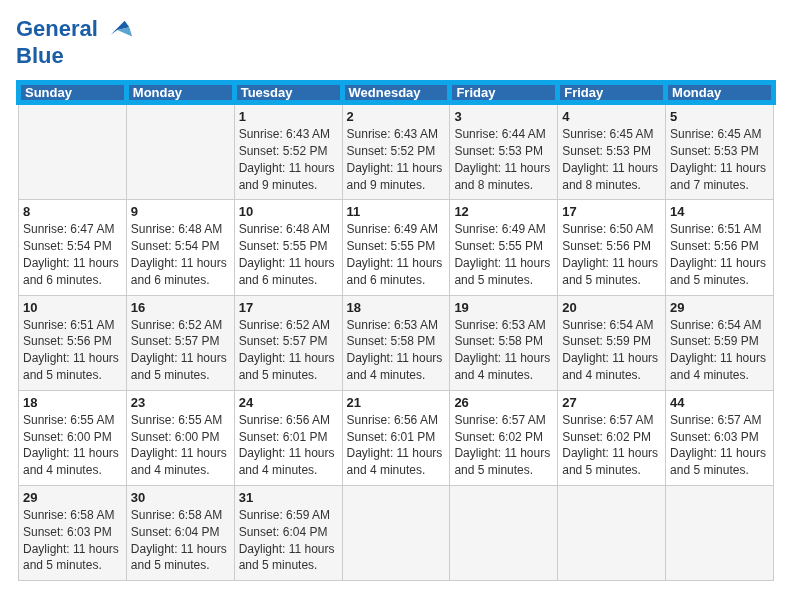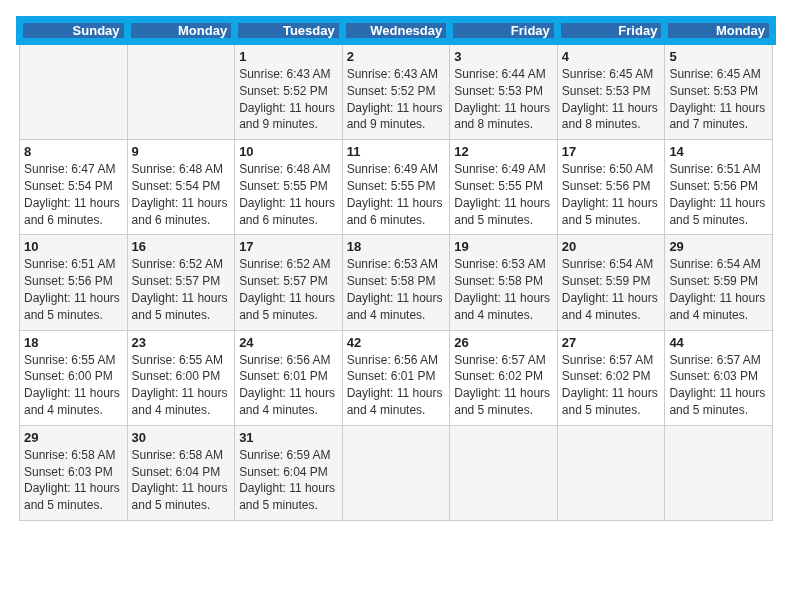--- a/index.html
+++ b/index.html
@@ -48,24 +48,24 @@
     }
     table {
       width: 100%;
       border-collapse: collapse;
       font-size: 11px;
     }
     thead tr th {
       background-color: #2b6cb0;
       color: #fff;
       padding: 0 4px;
-      text-align: right;
+      text-align: left;
       font-size: 13px;
       font-weight: bold;
-      border: 7px solid #0ea5e9;
+      border: 5px solid #0ea5e9;
     }
     tbody tr td {
       border: 1px solid #ccc;
       vertical-align: top;
       padding: 4px 4px 6px 4px;
       min-height: 70px;
       width: 14.28%;
     }
     tbody tr:nth-child(odd) td {
       background-color: #f5f5f5;
@@ -83,20 +83,39 @@
     .day-info {
       font-size: 12px;
       color: #333;
       line-height: 1.4;
     }
   </style>
 </head>
 <body>
 
 <div>
+  <div class="header">
+    <div class="logo">
+      <div>
+        <div class="logo-text">
+          <span style="color:#1a5ea8;">General</span>
+          
+          <svg class="logo-icon" viewBox="0 0 30 30" style="display:inline;vertical-align:middle;">
+            <polygon points="5,20 20,5 25,12 12,15" fill="#1a5ea8"></polygon>
+            <polygon points="12,15 25,12 28,22" fill="#5ba3d0"></polygon>
+          </svg>
+        </div>
+        <div class="logo-text" style="color:#1a5ea8; font-size:22px; font-weight:bold;">Blue</div>
+      </div>
+    </div>
+    <div class="title-block">
+      <div class="month-title"></div>
+      <div class="location"></div>
+    </div>
+  </div>
 
   <table>
     <thead>
       <tr>
 
       <th>Sunday</th>
           <th>Monday</th>
           <th>Tuesday</th>
           <th>Wednesday</th>
           <th>Friday</th>
@@ -196,21 +215,21 @@
           </td>
           <td>
             <span class="day-num">23</span>
             <div class="day-info">Sunrise: 6:55 AM<br>Sunset: 6:00 PM<br>Daylight: 11 hours and 4 minutes.</div>
           </td>
           <td>
             <span class="day-num">24</span>
             <div class="day-info">Sunrise: 6:56 AM<br>Sunset: 6:01 PM<br>Daylight: 11 hours and 4 minutes.</div>
           </td>
           <td>
-            <span class="day-num">42</span>
+            <span class="day-num">21</span>
             <div class="day-info">Sunrise: 6:56 AM<br>Sunset: 6:01 PM<br>Daylight: 11 hours and 4 minutes.</div>
           </td>
           <td>
             <span class="day-num">26</span>
             <div class="day-info">Sunrise: 6:57 AM<br>Sunset: 6:02 PM<br>Daylight: 11 hours and 5 minutes.</div>
           </td>
           <td>
             <span class="day-num">27</span>
             <div class="day-info">Sunrise: 6:57 AM<br>Sunset: 6:02 PM<br>Daylight: 11 hours and 5 minutes.</div>
           </td>

